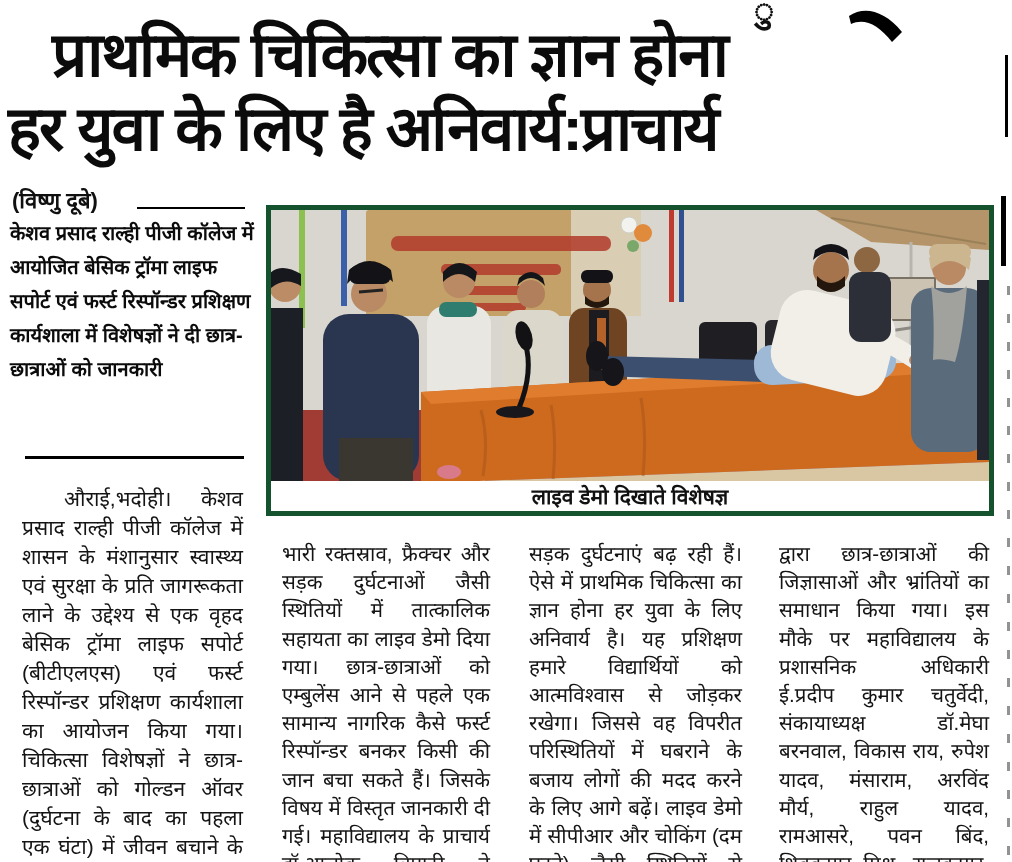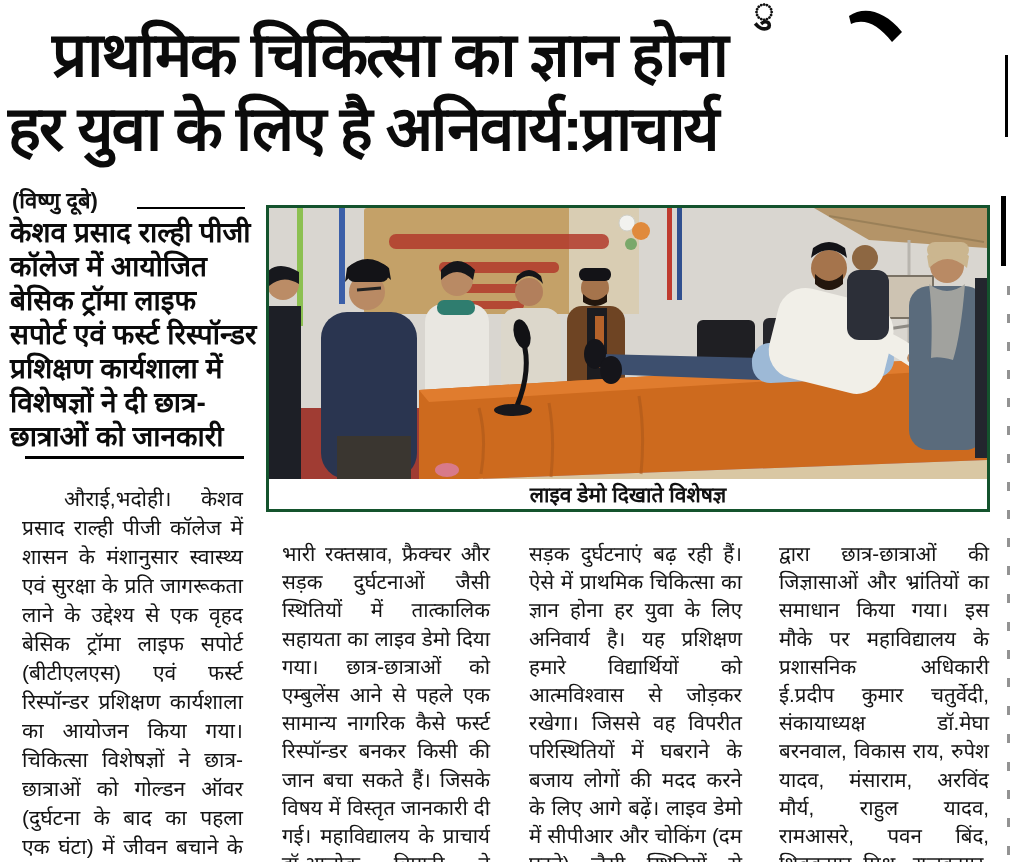--- a/index.html
+++ b/index.html
@@ -23,34 +23,34 @@
   .edge-rule-b{position:absolute;left:1001px;top:196px;width:5px;height:70px;background:#000;}
   .edge-fragments{
     position:absolute;left:1007px;top:286px;width:3px;height:570px;opacity:.55;
     background:repeating-linear-gradient(to bottom,#3a3a3a 0 9px,transparent 9px 28px);
   }
   
   .byline{position:absolute;left:12px;top:184px;font-size:22px;font-weight:700;}
   .byline-rule{position:absolute;left:137px;top:207px;width:108px;height:0;border-top:2px solid #000;}
   .subhead{
     position:absolute;left:10px;top:216px;width:250px;
-    font-size:28px;line-height:34px;font-weight:700;text-align:left;color:#0b0b0b;
+    font-size:20px;line-height:34px;font-weight:700;text-align:left;color:#0b0b0b;
   }
   .subhead-rule{position:absolute;left:25px;top:456px;width:219px;height:0;border-top:3px solid #000;}
   .col{position:absolute;font-size:20.5px;line-height:28.2px;text-align:justify;color:#141414;}
   .col p{margin:16px;text-indent:42px;}
   .col p.noindent{text-indent:0;}
   .col1{left:6px;top:468px;width:253px;line-height:29px;font-size:21px;}
   .col2{left:266px;top:524px;width:240px;}
   .col3{left:513px;top:524px;width:245px;}
   .col4{left:763px;top:524px;width:242px;}
   
   .photo-frame{
     position:absolute;left:266px;top:205px;width:718px;height:301px;
-    border:3px solid #14532d;background:#fff;
+    border:5px solid #14532d;background:#fff;
   }
   .photo-frame svg{display:block;}
   .photo-caption{
     height:30px;display:flex;align-items:center;justify-content:center;
     font-size:21px;font-weight:600;color:#111;background:#fff;
   }
 </style>
 </head>
 <body>
 

